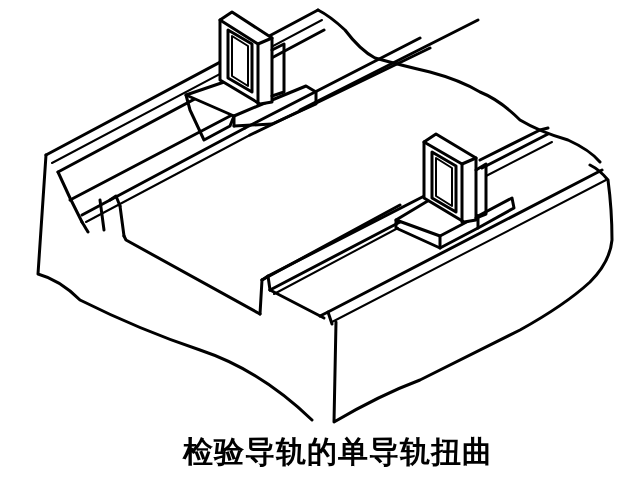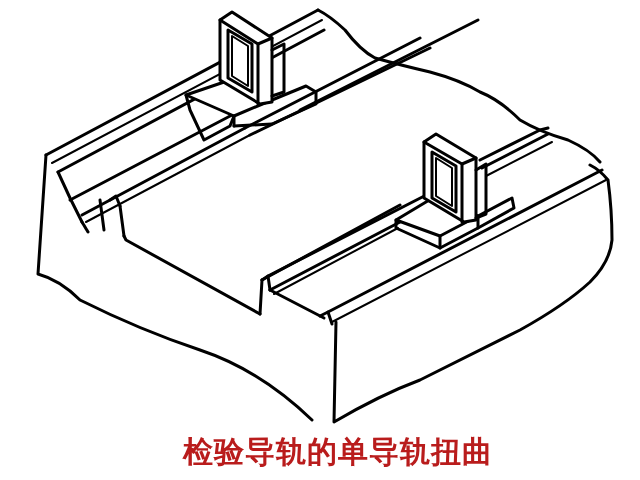--- a/index.html
+++ b/index.html
@@ -103,14 +103,14 @@
       <path class="ln" d="M424,142 L462,164 L462,222"></path>
       <path class="ln" d="M462,164 L476,158"></path>
       <path class="ln" d="M432,152 L456,166 L456,212 L432,198 Z"></path>
       <path class="lnt" d="M436,158 L452,168 L452,206 L436,196 Z"></path>
       <path class="ln" d="M476,170 L486,164 L486,214 L476,218"></path>
     </g>
   </svg>
 </div>
 
 <div class="caption">
-  <span style="color:#b91c1c;margin-left:36px;">检验导轨的单导轨扭曲</span>
+  <span style="color:#000000;margin-left:36px;">检验导轨的单导轨扭曲</span>
 </div>
 
 </body></html>

